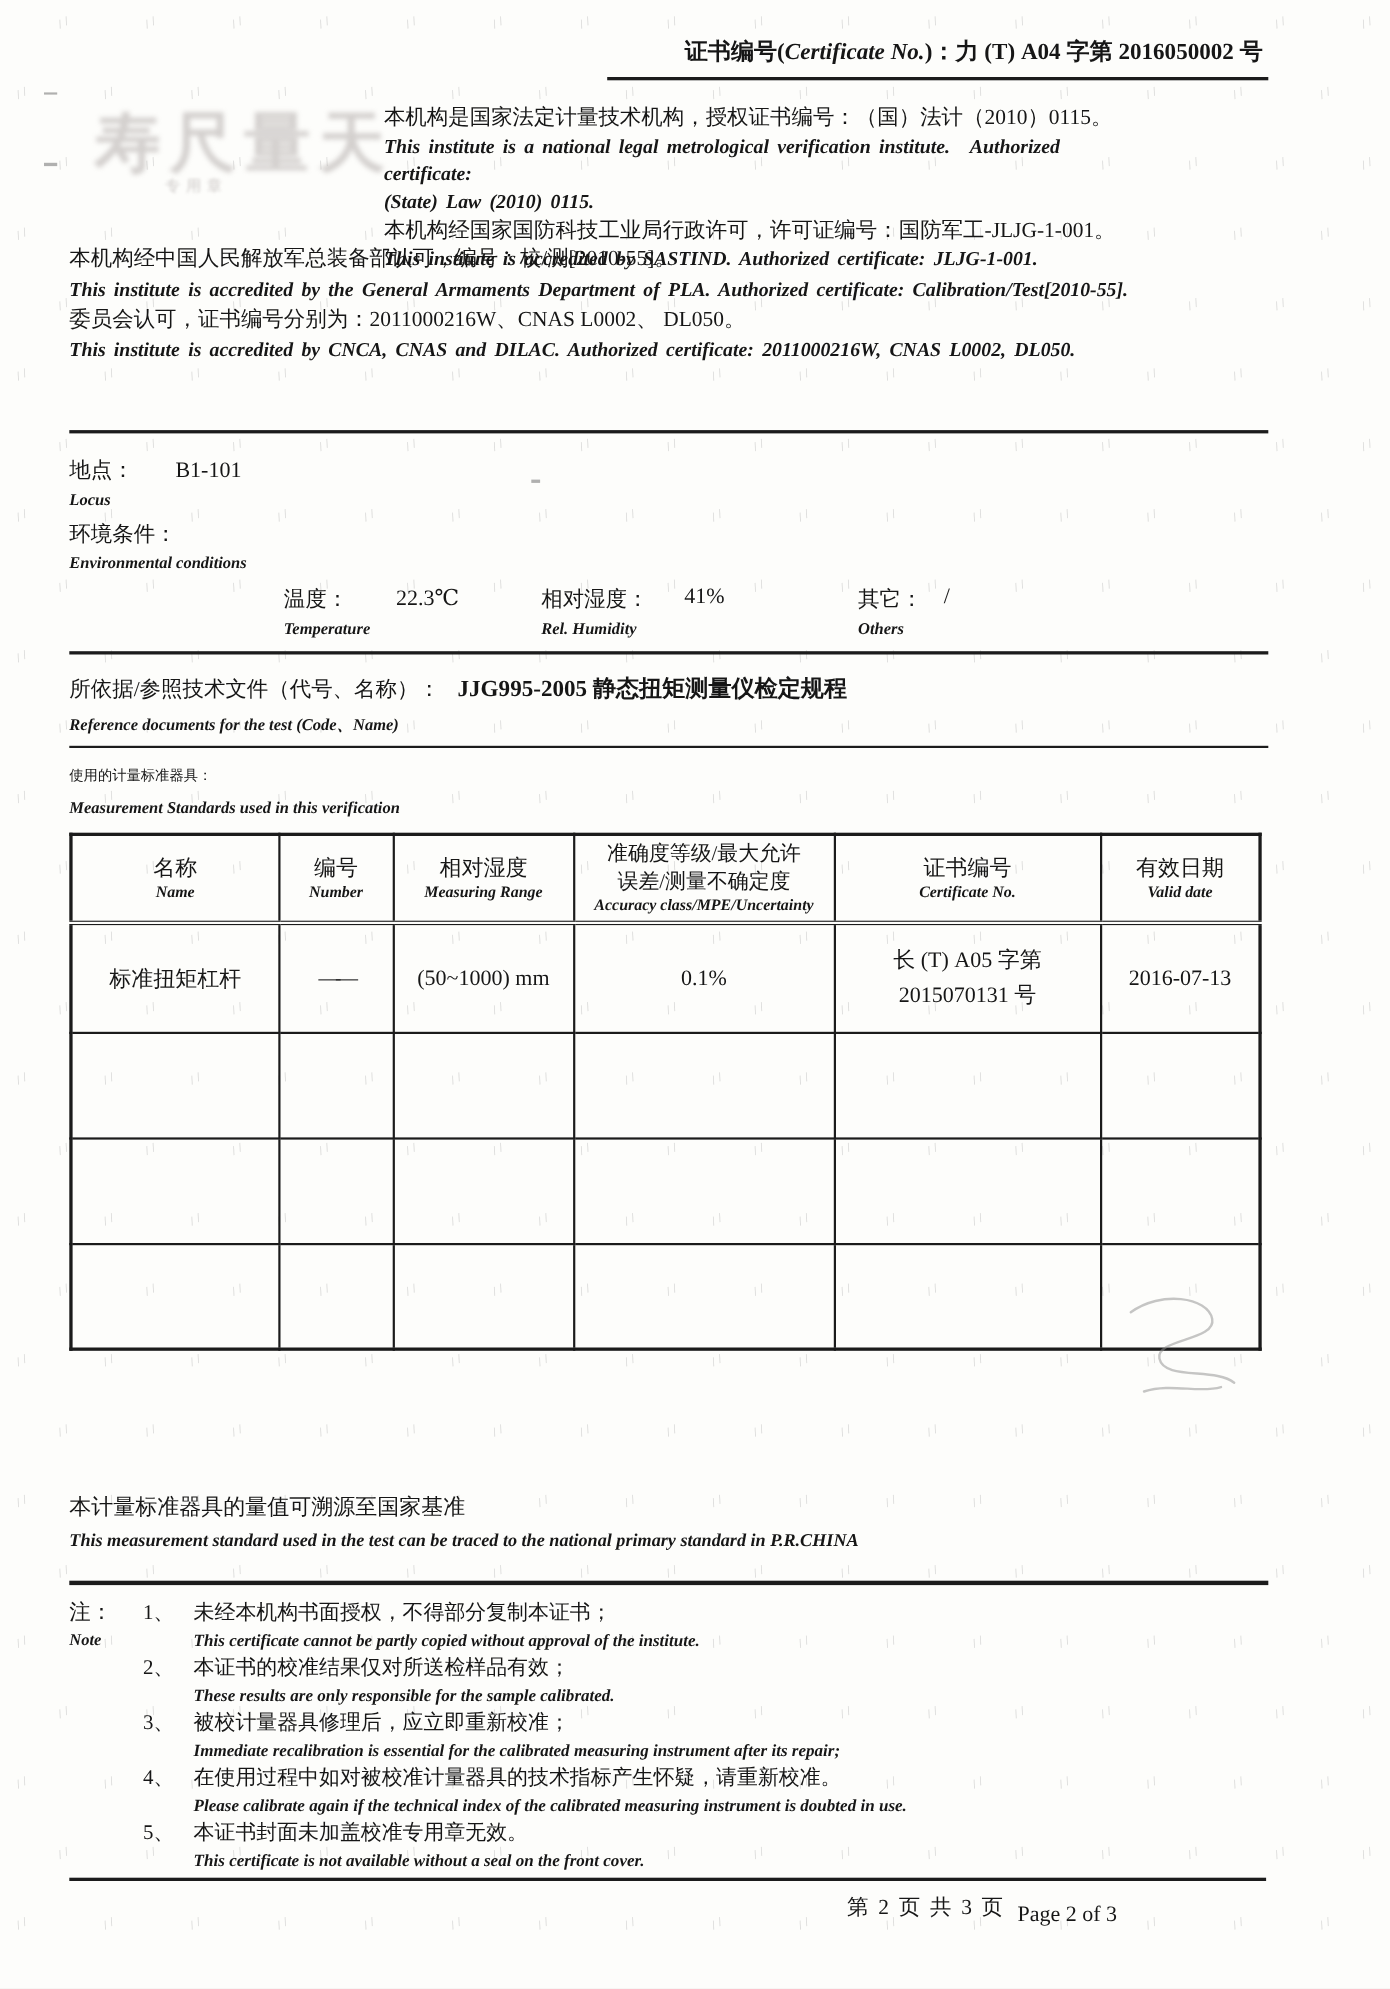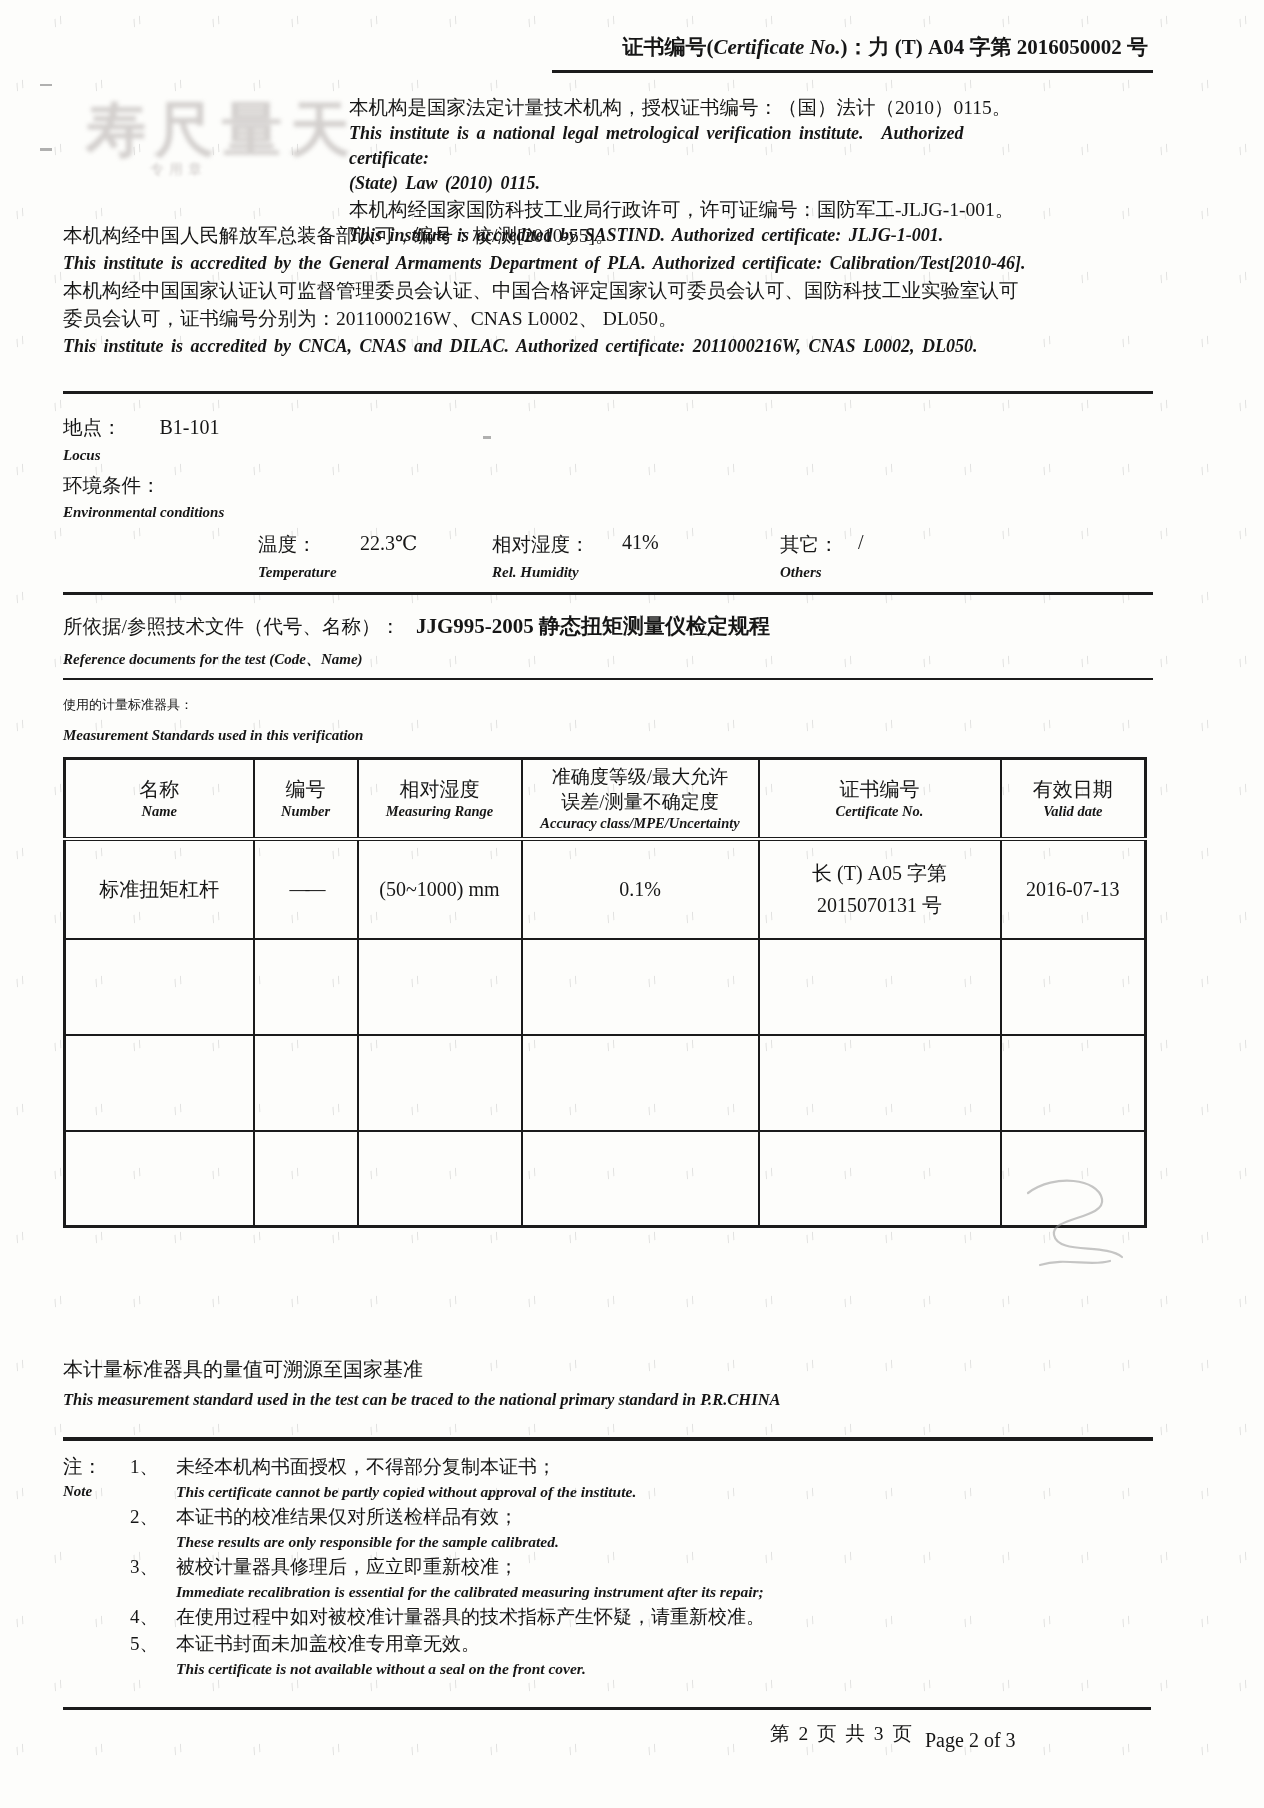--- a/index.html
+++ b/index.html
@@ -566,22 +566,21 @@
   <div class="intro">
     <div class="zh-line">本机构是国家法定计量技术机构，授权证书编号：（国）法计（2010）0115。</div>
     <div class="en-line">This institute is a national legal metrological verification institute.　Authorized certificate:</div>
     <div class="en-line">(State) Law (2010) 0115.</div>
     <div class="zh-line">本机构经国家国防科技工业局行政许可，许可证编号：国防军工-JLJG-1-001。</div>
     <div class="en-line">This institute is accredited by SASTIND. Authorized certificate: JLJG-1-001.</div>
   </div>
 
   <div class="accred">
     <div class="zh-line">本机构经中国人民解放军总装备部认可，编号：校/测[2010-55]。</div>
-    <div class="en-line">This institute is accredited by the General Armaments Department of PLA. Authorized certificate: Calibration/Test[2010-46].</div>
-    <div class="zh-line">本机构经中国国家认证认可监督管理委员会认证、中国合格评定国家认可委员会认可、国防科技工业实验室认可</div>
+    <div class="en-line">This institute is accredited by the General Armaments Department of PLA. Authorized certificate: Calibration/Test[2010-55].</div>
     <div class="zh-line">委员会认可，证书编号分别为：2011000216W、CNAS L0002、 DL050。</div>
     <div class="en-line">This institute is accredited by CNCA, CNAS and DILAC. Authorized certificate: 2011000216W, CNAS L0002, DL050.</div>
   </div>
 
   <div class="rule r1"></div>
 
   <div class="abs locus-zh"><span>地点：</span><span class="val">B1-101</span></div>
   <div class="abs small-en locus-en">Locus</div>
   <div class="abs envc-zh">环境条件：</div>
   <div class="abs small-en envc-en">Environmental conditions</div>
@@ -711,20 +710,21 @@
         <div class="no">3、</div>
         <div>
           <div class="nzh">被校计量器具修理后，应立即重新校准；</div>
           <div class="nen">Immediate recalibration is essential for the calibrated measuring instrument after its repair;</div>
         </div>
       </div>
       <div class="note-item">
         <div class="no">4、</div>
         <div>
           <div class="nzh">在使用过程中如对被校准计量器具的技术指标产生怀疑，请重新校准。</div>
+          <div class="nen">Please calibrate again if the technical index of the calibrated measuring instrument is doubted in use.</div>
         </div>
       </div>
       <div class="note-item">
         <div class="no">5、</div>
         <div>
           <div class="nzh">本证书封面未加盖校准专用章无效。</div>
           <div class="nen">This certificate is not available without a seal on the front cover.</div>
         </div>
       </div>
     </div>

